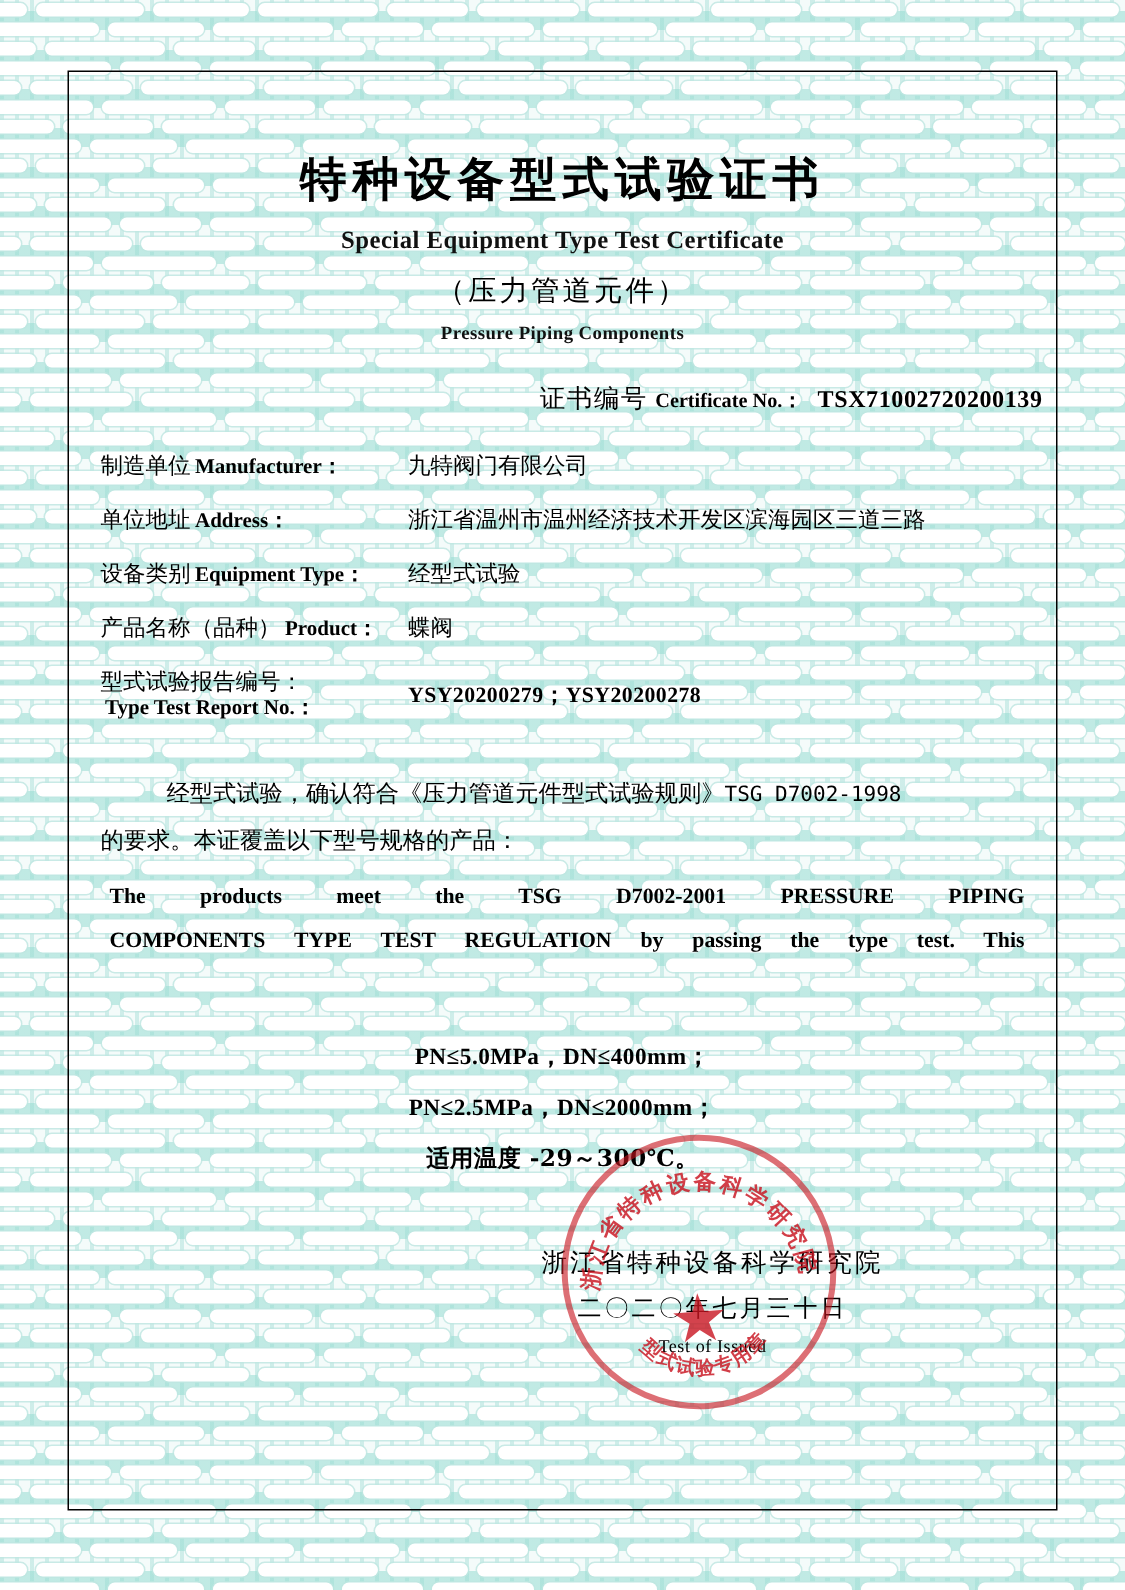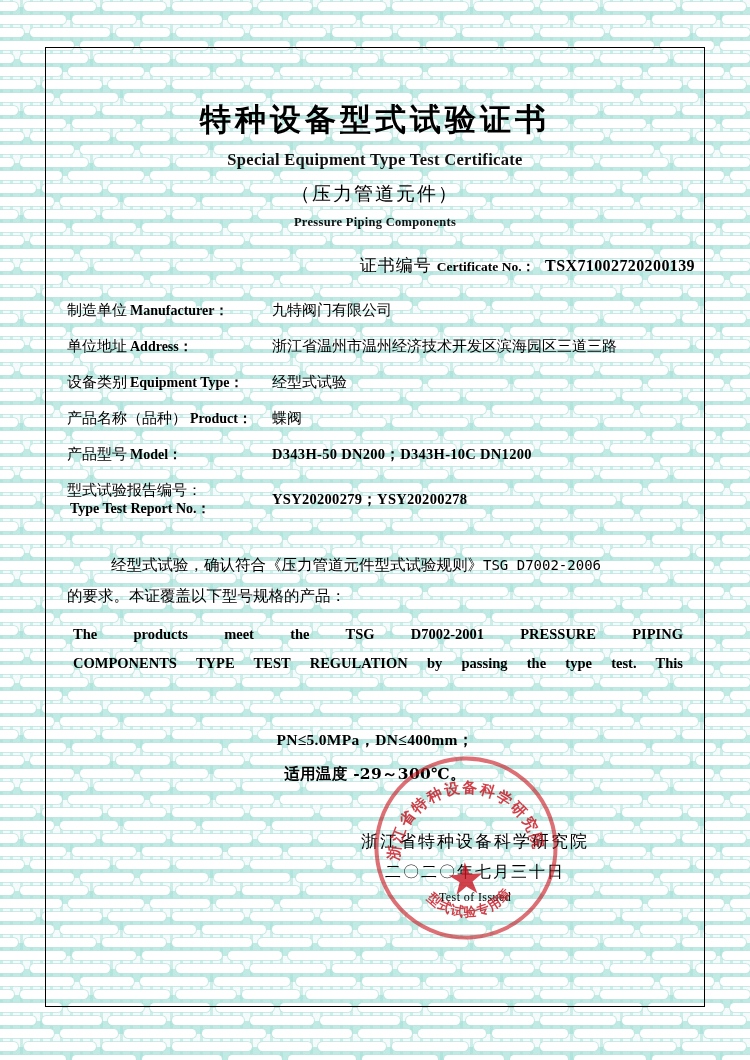--- a/index.html
+++ b/index.html
@@ -2322,49 +2322,44 @@
         <div class="fval">经型式试验</div>
       </div>
 
       <div class="frow">
         <div class="flabel">
           <span class="lcn">产品名称（品种）</span><span class="len">Product：</span>
         </div>
         <div class="fval">蝶阀</div>
       </div>
 
-      <div class="frow">
-        <div class="flabel">
-          <span class="lcn">产品型号</span><span class="len">Model：</span>
-        </div>
-        <div class="fval bold">D343H-50 DN200；D343H-10C DN1200</div>
-      </div>
 
       <div class="frow two">
         <div class="flabel">
           <div class="lcn">型式试验报告编号：</div>
           <div class="len">Type Test Report No.：</div>
         </div>
         <div class="fval bold">YSY20200279；YSY20200278</div>
       </div>
 
     </div>
 
     <div class="body-cn">
-      <div><span class="ind"></span><span>经型式试验，确认符合《压力管道元件型式试验规则》</span><span class="mono">TSG D7002-2006</span></div>
+      <div><span class="ind"></span><span>经型式试验，确认符合《压力管道元件型式试验规则》</span><span class="mono">TSG D7002-1998</span></div>
       <div>的要求。本证覆盖以下型号规格的产品：</div>
     </div>
 
     <div class="body-en">
       <span class="jline">The products meet the TSG D7002-2001 PRESSURE PIPING</span>
       <span class="jline">COMPONENTS TYPE TEST REGULATION by passing the type test. This</span>
     </div>
 
     <div class="specs">
       <div class="sl">PN≤5.0MPa，DN≤400mm；</div>
+      <div class="sl">PN≤2.5MPa，DN≤2000mm；</div>
       <div class="sl cn">适用温度 -29～300℃。</div>
     </div>
 
   </div>
 
   <div class="sign">
     <div class="org">浙江省特种设备科学研究院</div>
     <div class="date">二〇二〇年七月三十日</div>
     <div class="dateen">Test of Issued</div>
   </div>

